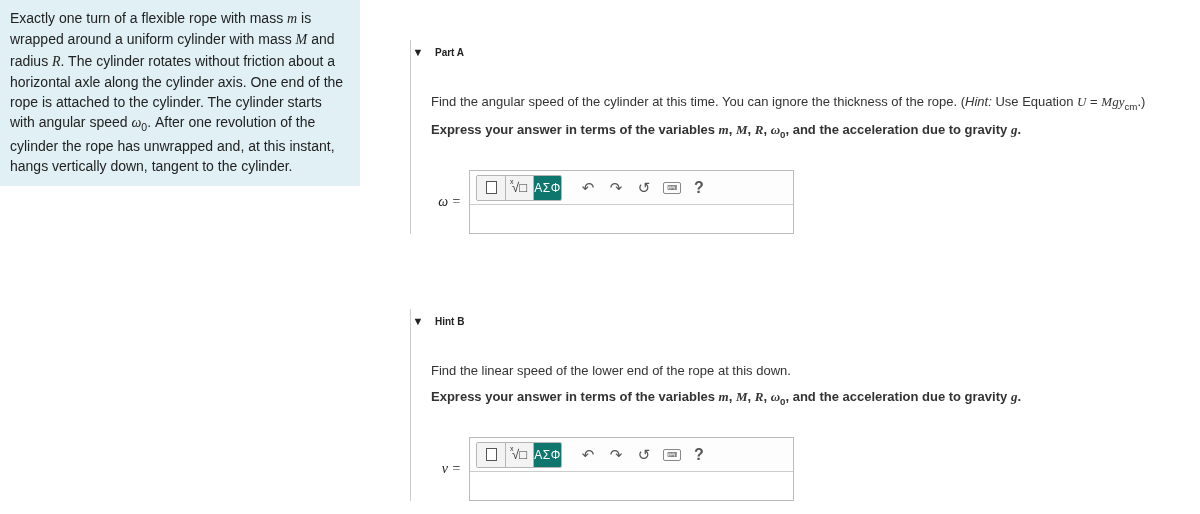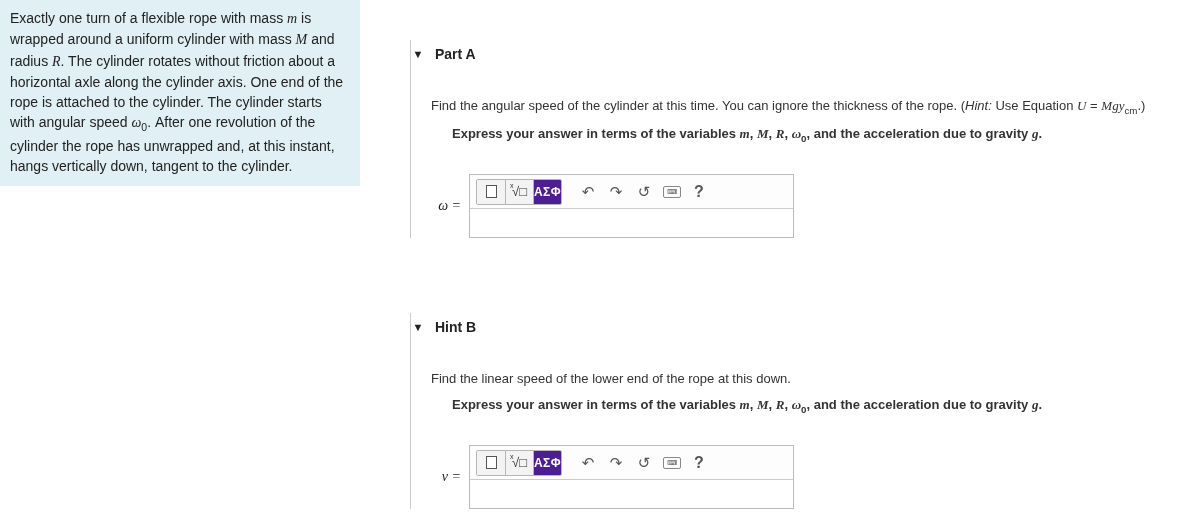--- a/index.html
+++ b/index.html
@@ -41,39 +41,38 @@
     margin-bottom: 28px;
   }
   .collapse-arrow {
     font-size: 11px;
     color: #222;
     width: 14px;
     text-align: center;
   }
   .part-title {
     font-weight: bold;
-    font-size: 14px;
+    font-size: 10px;
     color: #222;
   }
   .part-body {
     padding-left: 20px;
   }
   .instr {
     font-size: 13px;
     color: #333;
     margin-bottom: 6px;
     line-height: 1.5;
   }
   .instr .ital { font-style: italic; font-family: Georgia, serif; }
   .hint-label { font-style: italic; margin-top: 17px; }
   .bold-line {
     font-weight: bold;
     font-size: 13px;
     margin-bottom: 28px;
-    margin-left: 21px;
   }
   .answer-zone {
     display: flex;
     align-items: center;
     gap: 8px;
     margin-left: 2px;
   }
   .var-label {
     font-style: italic;
     font-family: Georgia, serif;
@@ -107,23 +106,23 @@
     display: flex;
     align-items: center;
     justify-content: center;
     font-size: 12px;
     color: #333;
     background: #f3f3f3;
     cursor: pointer;
   }
   .tb-btn + .tb-btn { border-left: 1px solid #b5b5b5; }
   .tb-btn.blue {
-    background: #4c1d95;
+    background: #0f766e;
     color: #fff;
-    font-weight: bold;
+    font-weight: normal;
     letter-spacing: 0.5px;
   }
   .tb-btn.rect { position: relative; }
   .tb-btn.rect .rect-shape {
     width: 11px; height: 13px; border: 1.5px solid #555; background: #fff;
   }
   .tb-icon {
     width: 24px;
     height: 24px;
     display: flex;

